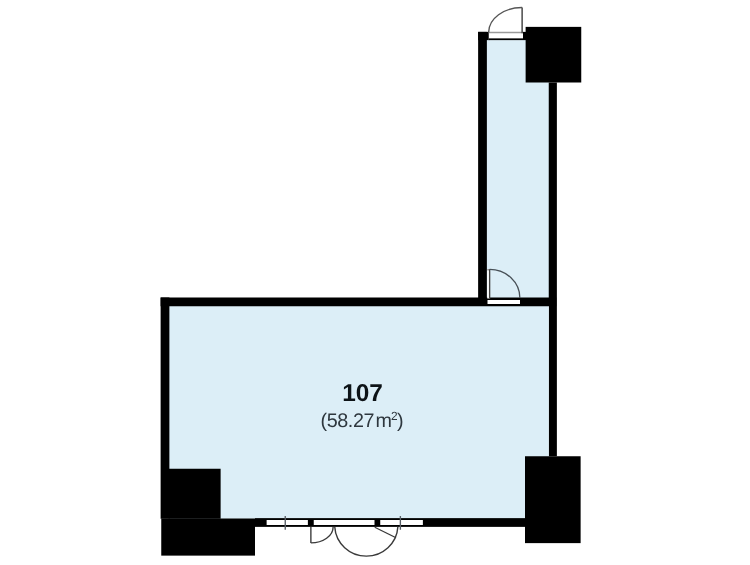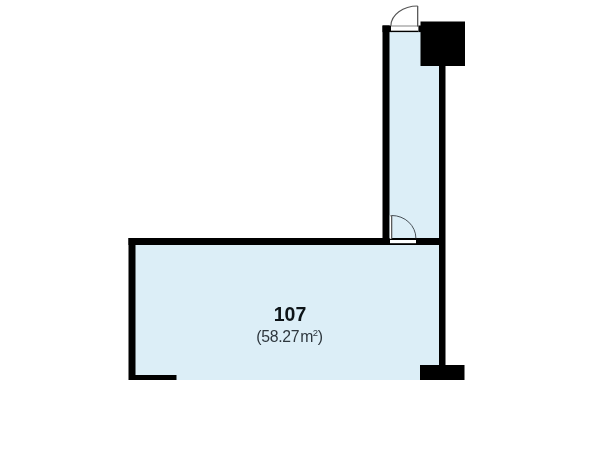--- a/index.html
+++ b/index.html
@@ -1,16 +1,16 @@
 <!DOCTYPE html>
 <html><head>
 <meta charset="utf-8">
 <style>
   html,body{margin:0;padding:0;background:#ffffff;}
-  .wrap{width:600px;height:380px;position:relative;background:#ffffff;overflow:hidden;}
+  .wrap{width:600px;height:452px;position:relative;background:#ffffff;overflow:hidden;}
   svg{display:block;}
   text{font-family:"Liberation Sans", sans-serif;}
 </style>
 </head>
 <body>
 <div class="wrap">
 <svg width="600" height="452" viewBox="0 0 600 452" xmlns="http://www.w3.org/2000/svg">
 
   <rect x="0" y="0" width="600" height="452" fill="#ffffff"></rect>
 

